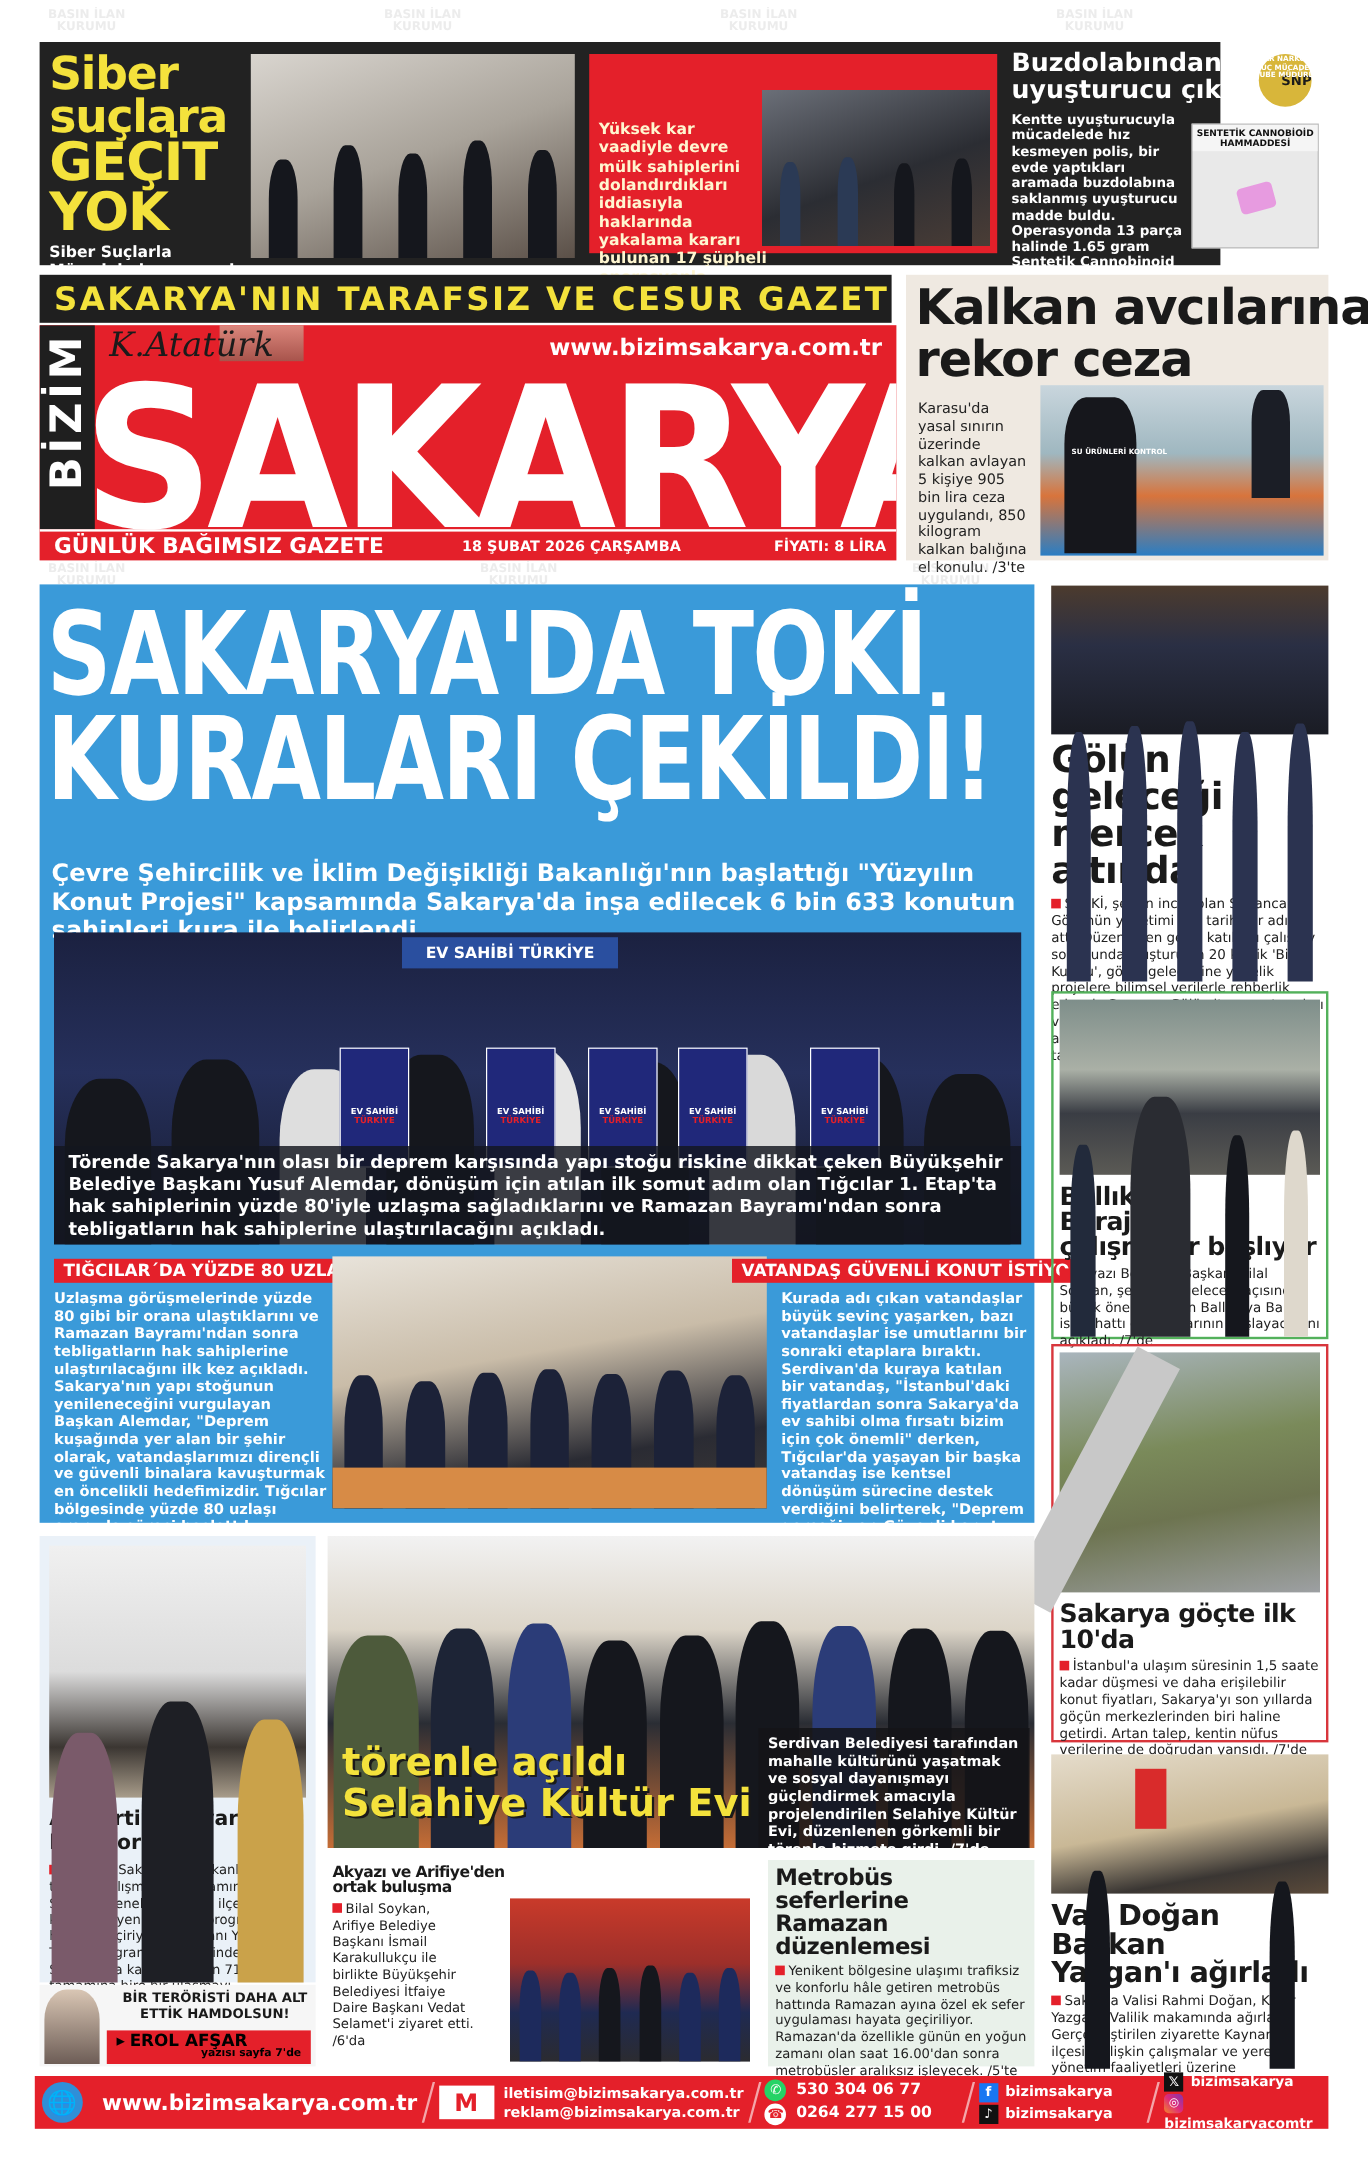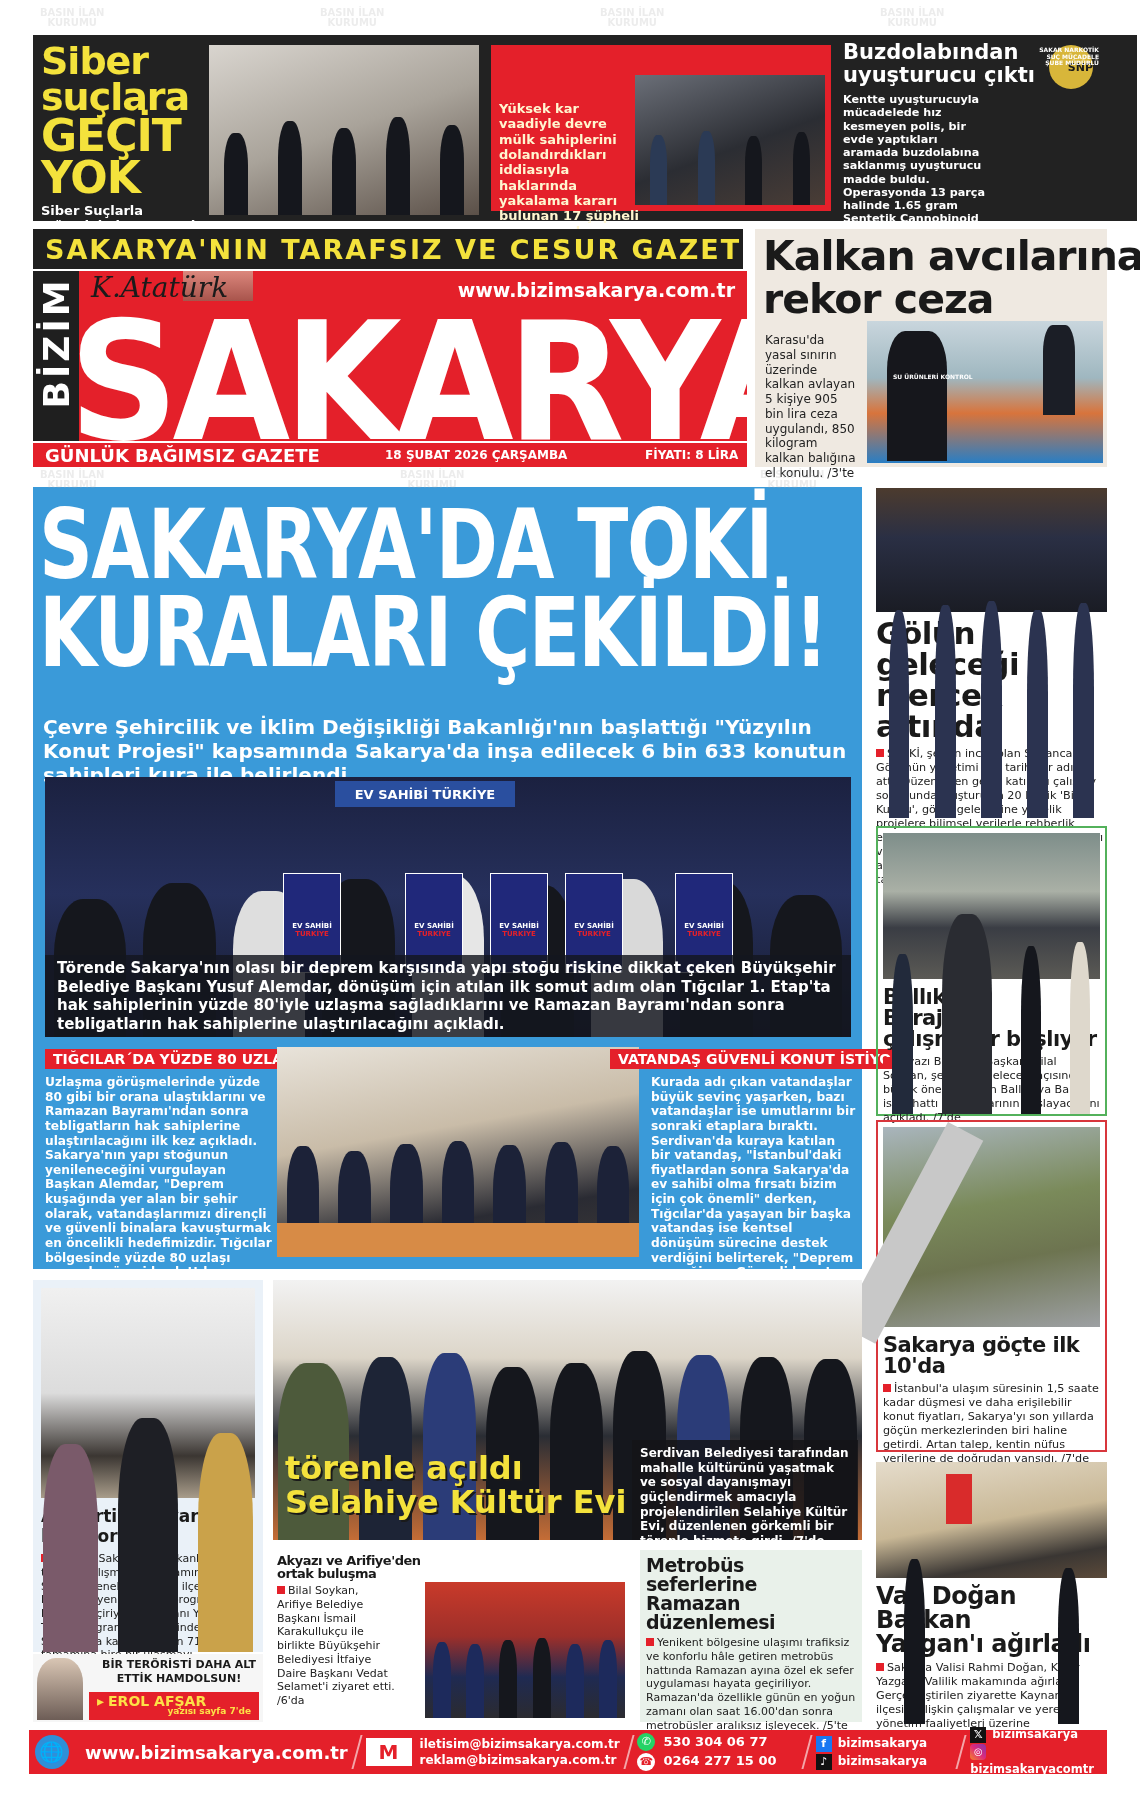--- a/index.html
+++ b/index.html
@@ -8,21 +8,21 @@
   .abs { position: absolute; }
   .photo { background: linear-gradient(160deg, #6b6f78 0%, #2b2d33 55%, #4a3d36 100%); overflow: hidden; }
   .photo.light { background: linear-gradient(160deg, #d9d5cf 0%, #a9a39a 50%, #5b5048 100%); }
   .photo.blue { background: linear-gradient(180deg, #1b2140 0%, #26305c 45%, #161a2c 100%); }
   .photo.road { background: linear-gradient(170deg, #a9b5bd 0%, #7a8a5a 40%, #6d7450 65%, #9da0a3 100%); }
   .photo.office { background: linear-gradient(170deg, #e8e3da 0%, #c9bca8 40%, #2a2b33 75%, #3e3a38 100%); }
   .figs { position: absolute; left: 0; right: 0; bottom: 0; height: 60%; display: flex; align-items: flex-end; justify-content: space-around; }
   .fig { width: 9%; background: #15171d; border-radius: 40% 40% 0 0; }
 
   
-  .top-strip { left: 33px; top: 35px; width: 1104px; height: 186px; background: #222222; }
+  .top-strip { left: 33px; top: 35px; width: 984px; height: 186px; background: #222222; }
   .teaser-title-y { color: #f4e23c; font-weight: 900; letter-spacing: -1px; line-height: 0.95; }
   .teaser-text { color: #ffffff; font-weight: 700; font-size: 13px; line-height: 1.18; }
   .red-box { background: #e4202a; }
 
   
   .slogan-bar { left: 33px; top: 229px; width: 710px; height: 40px; background: #1f1f1f; color: #f4e23c; font-weight: 900; font-size: 27px; letter-spacing: 2px; display: flex; align-items: center; padding-left: 12px; white-space: nowrap; overflow: hidden; }
   .masthead { left: 33px; top: 271px; width: 714px; height: 196px; background: #e4202a; overflow: hidden; }
   .bizim-bar { position: absolute; left: 0; top: 0; width: 46px; height: 170px; background: #1f1f1f; }
   .bizim-text { position: absolute; left: -32px; top: 62px; transform: rotate(-90deg); color: #fff; font-weight: 900; font-size: 36px; letter-spacing: 3px; width: 110px; }
   .sakarya-logo { position: absolute; left: 36px; top: 30px; color: #ffffff; font-weight: 900; font-size: 152px; letter-spacing: -6px; line-height: 1; transform: scaleY(1.08); transform-origin: top left; font-family: "DejaVu Sans", sans-serif; }
@@ -89,20 +89,24 @@
   <div class="abs" style="left:810px;top:6px;width:258px;height:172px;">
     <div style="color:#fff;font-weight:900;font-size:21px;line-height:1.1;">
       <div>Buzdolabından</div>
       <div>uyuşturucu çıktı</div>
     </div>
     <div class="teaser-text" style="font-size:11.2px;width:150px;margin-top:6px;">Kentte uyuşturucuyla mücadelede hız kesmeyen polis, bir evde yaptıkları aramada buzdolabına saklanmış uyuşturucu madde buldu. Operasyonda 13 parça halinde 1.65 gram Sentetik Cannobinoid maddesi ele geçirildi. /3'te</div>
     <div class="abs" style="right:8px;top:4px;width:44px;height:44px;border-radius:50%;background:#d8b63a;display:flex;align-items:center;justify-content:flex-end;color:#1a1a1a;font-weight:900;font-size:11px;">
       <span>SNP</span>
     </div>
     <div class="abs" style="right:2px;top:6px;width:60px;color:#fff;font-size:6px;font-weight:700;line-height:1.1;text-align:right;">SAKAR NARKOTİK SUÇ MÜCADELE ŞUBE MÜDÜRLÜ</div>
+    <div class="abs" style="right:2px;top:62px;width:106px;height:104px;background:#e9e9e9;border:1px solid #bbb;">
+      <div style="background:#f5f5f5;color:#111;font-size:7.5px;font-weight:800;text-align:center;padding:2px;">SENTETİK CANNOBİOİD HAMMADDESİ</div>
+      <div style="position:absolute;left:38px;top:50px;width:30px;height:22px;background:#e79be0;border-radius:4px;transform:rotate(-15deg);"></div>
+    </div>
   </div>
 </div>
 
 <div class="abs slogan-bar">SAKARYA'NIN TARAFSIZ VE CESUR GAZETESİ</div>
 
 <div class="abs masthead">
   <div class="bizim-bar">
     <div class="bizim-text">BİZİM</div>
   </div>
   <div class="abs" style="left:150px;top:0;width:70px;height:30px;background:linear-gradient(180deg,#d8b3a0,#8e6a5a);opacity:0.7;"></div>
@@ -305,21 +309,21 @@
   </div>
   <div class="r-text" style="margin:4px 6px 0;font-size:11px;"><span class="bullet"></span><span>Yenikent bölgesine ulaşımı trafiksiz ve konforlu hâle getiren metrobüs hattında Ramazan ayına özel ek sefer uygulaması hayata geçiriliyor. Ramazan'da özellikle günün en yoğun zamanı olan saat 16.00'dan sonra metrobüsler aralıksız işleyecek. /5'te</span></div>
 </div>
 
 <div class="abs" style="left:33px;top:1654px;width:230px;height:68px;background:#f6f6f6;">
   <div class="abs" style="left:4px;top:4px;width:46px;height:62px;background:linear-gradient(180deg,#d9c6b4,#6d5d56);border-radius:40% 40% 0 0;"></div>
   <div class="abs" style="left:66px;top:4px;width:160px;text-align:center;font-weight:900;font-size:11px;line-height:1.3;color:#1a1a1a;">
     <div>BİR TERÖRİSTİ DAHA ALT</div>
     <div>ETTİK HAMDOLSUN!</div>
   </div>
-  <div class="abs" style="left:56px;top:38px;width:170px;height:28px;background:#e4202a;color:#fde047;font-weight:900;font-size:14px;padding:1px 8px;">
+  <div class="abs" style="left:56px;top:38px;width:170px;height:28px;background:#e4202a;color:#000000;font-weight:900;font-size:14px;padding:1px 8px;">
     <span style="margin-right:4px;">▸</span><span>EROL AFŞAR</span>
     <div style="font-size:9px;font-weight:700;text-align:right;margin-top:-3px;">yazısı sayfa 7'de</div>
   </div>
 </div>
 
 <div class="abs bottom-bar">
   <div class="bb-cell" style="width:335px;padding-left:6px;">
     <span style="width:34px;height:34px;border-radius:50%;background:#2f8fd8;display:flex;align-items:center;justify-content:center;font-size:20px;margin-right:16px;">🌐</span>
     <span style="font-size:18px;">www.bizimsakarya.com.tr</span>
   </div>

